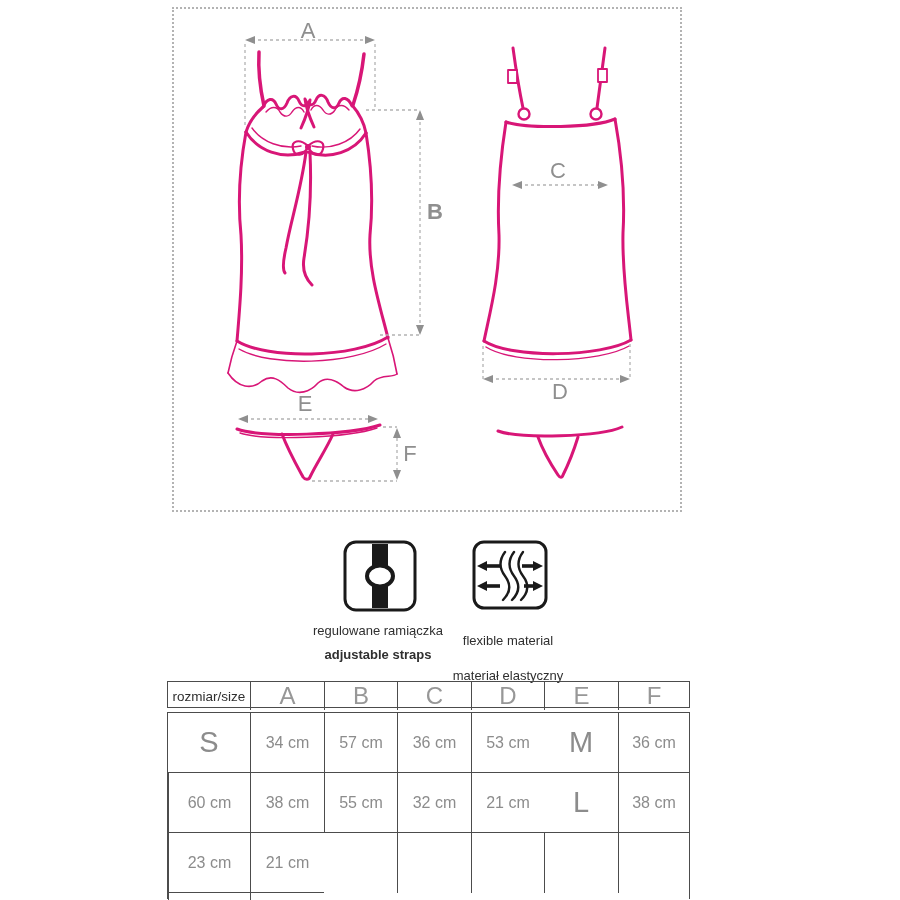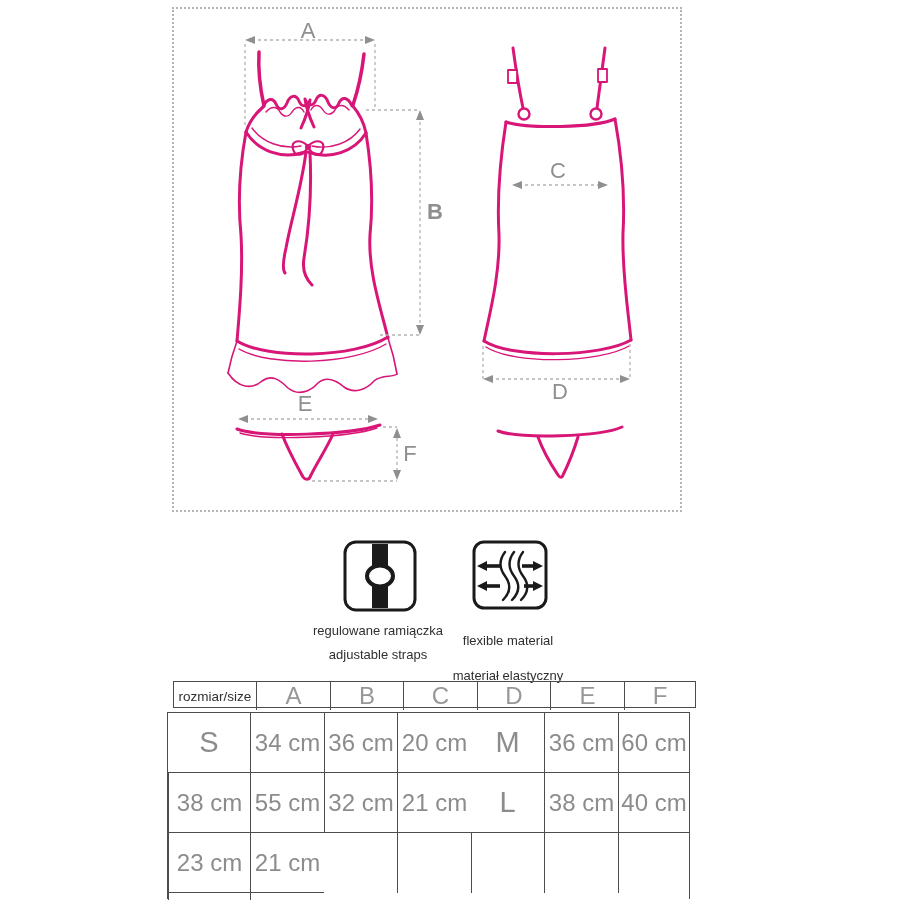--- a/index.html
+++ b/index.html
@@ -26,31 +26,31 @@
     text-align:center;}
   .dim-label.bold{font-weight:bold;}
 
   
   .feature-icon{position:absolute;}
   .caption{position:absolute;font-size:13px;line-height:16px;color:var(--text-dark);
     text-align:center;}
 
   
   .tbl-grid{display:grid;grid-template-columns:82px 74px 73px 74px 73px 74px 71px;}
-  .sizes-header{position:absolute;left:173px;top:681px;width:523px;height:27px;
+  .sizes-header{position:absolute;left:167px;top:681px;width:523px;height:27px;
     border:1px solid var(--table-border);}
   .hcell{display:flex;align-items:center;justify-content:center;
     border-left:1px solid var(--table-border);color:#979797;font-size:24px;}
   .hcell.first{border-left:none;color:var(--text-dark);font-size:13.5px;}
   .sizes-body{position:absolute;left:167px;top:712px;width:523px;height:187px;
     border:1px solid var(--table-border);border-bottom:none;
     grid-auto-rows:60px 60px 60px 7px;}
   .bcell{display:flex;align-items:center;justify-content:center;
     border-left:1px solid var(--table-border);border-bottom:1px solid var(--table-border);
-    color:var(--table-text);font-size:24px;}
+    color:var(--table-text);font-size:16px;}
   .bcell.firstcol{border-left:none;}
   .bcell.rowlabel{font-size:29px;color:#8c8c8c;}
   .bcell.stub{border-bottom:none;}
 </style>
 </head>
 <body>
 
 <div class="page">
 
   <div class="diagram-box"></div>
@@ -181,51 +181,51 @@
     </g>
     <g fill="var(--icon-black)" stroke="none">
       <polygon points="15,21 5,26 15,31"></polygon>
       <polygon points="15,41 5,46 15,51"></polygon>
       <polygon points="61,21 71,26 61,31"></polygon>
       <polygon points="61,41 71,46 61,51"></polygon>
     </g>
   </svg>
 
   <span class="caption" style="left:288px;top:623px;width:180px;">regulowane ramiączka</span>
-  <span class="caption" style="left:288px;top:647px;width:180px;">adjustable straps</span>
+  <span class="caption" style="left:288px;top:647px;width:180px;font-weight:bold;">adjustable straps</span>
   <span class="caption" style="left:428px;top:624px;width:160px;margin-top:44px;">materiał elastyczny</span>
   <span class="caption" style="left:428px;top:633px;width:160px;">flexible material</span>
 
   <div class="sizes-header tbl-grid">
     <div class="hcell first">rozmiar/size</div>
     <div class="hcell">A</div>
     <div class="hcell">B</div>
     <div class="hcell">C</div>
     <div class="hcell">D</div>
     <div class="hcell">E</div>
     <div class="hcell">F</div>
   </div>
 
   <div class="sizes-body tbl-grid">
     <div class="bcell firstcol rowlabel">S</div>
     <div class="bcell">34 cm</div>
+    <div class="bcell">57 cm</div>
     <div class="bcell">36 cm</div>
-    <div class="bcell">20 cm</div>
+    <div class="bcell">53 cm</div>
 
     <div class="bcell firstcol rowlabel">M</div>
     <div class="bcell">36 cm</div>
     <div class="bcell">60 cm</div>
     <div class="bcell">38 cm</div>
     <div class="bcell">55 cm</div>
     <div class="bcell">32 cm</div>
     <div class="bcell">21 cm</div>
 
     <div class="bcell firstcol rowlabel">L</div>
     <div class="bcell">38 cm</div>
-    <div class="bcell">40 cm</div>
     <div class="bcell">23 cm</div>
     <div class="bcell">21 cm</div>
 
     <div class="bcell firstcol stub"></div>
     <div class="bcell stub"></div>
     <div class="bcell stub"></div>
     <div class="bcell stub"></div>
     <div class="bcell stub"></div>
     <div class="bcell stub"></div>
     <div class="bcell stub"></div>

